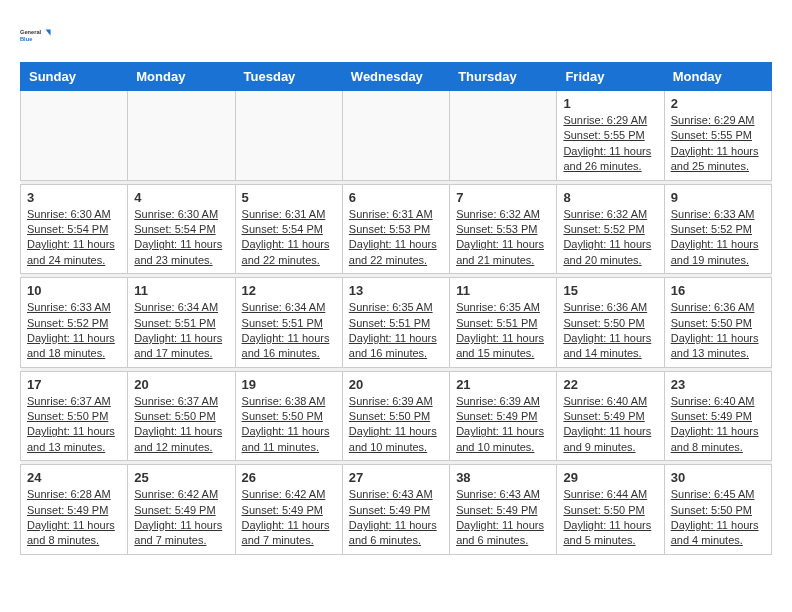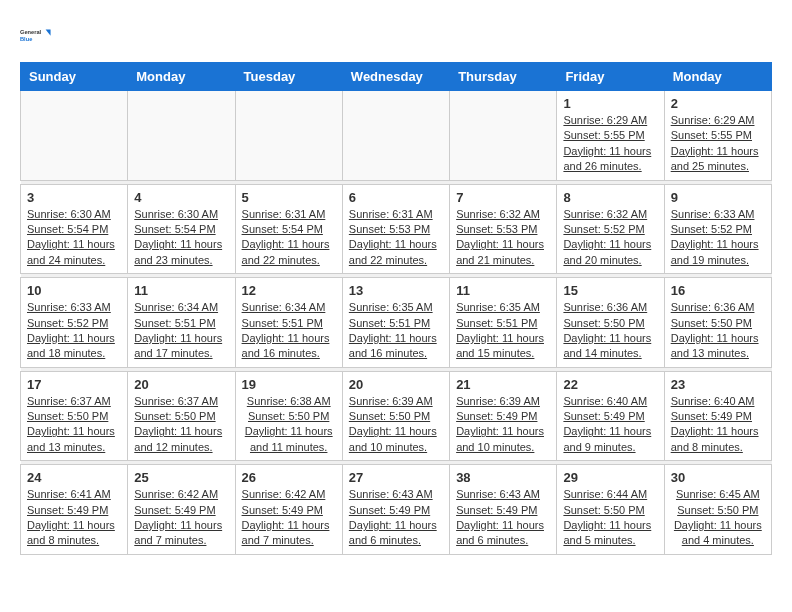--- a/index.html
+++ b/index.html
@@ -233,21 +233,21 @@
 Daylight: 11 hours and 13 minutes.</div>
         </td>
         <td>
           <span class="day-num">20</span>
           <div class="day-info" style="white-space: pre-line;">Sunrise: 6:37 AM
 Sunset: 5:50 PM
 Daylight: 11 hours and 12 minutes.</div>
         </td>
         <td>
           <span class="day-num">19</span>
-          <div class="day-info" style="white-space: pre-line; text-align: center;">Sunrise: 6:38 AM
+          <div class="day-info" style="white-space: pre-line;">Sunrise: 6:38 AM
 Sunset: 5:50 PM
 Daylight: 11 hours and 11 minutes.</div>
         </td>
         <td>
           <span class="day-num">20</span>
           <div class="day-info" style="white-space: pre-line;">Sunrise: 6:39 AM
 Sunset: 5:50 PM
 Daylight: 11 hours and 10 minutes.</div>
         </td>
         <td>
@@ -268,21 +268,21 @@
 Sunset: 5:49 PM
 Daylight: 11 hours and 8 minutes.</div>
         </td>
       </tr>
       <tr>
         <td colspan="7" class="row-spacer" style="padding: 0px; height: 4px; background: rgb(240, 240, 240); border: none;"></td>
       </tr>
       <tr>
         <td>
           <span class="day-num">24</span>
-          <div class="day-info" style="white-space: pre-line;">Sunrise: 6:41 AM
+          <div class="day-info" style="white-space: pre-line;">Sunrise: 6:28 AM
 Sunset: 5:49 PM
 Daylight: 11 hours and 8 minutes.</div>
         </td>
         <td>
           <span class="day-num">25</span>
           <div class="day-info" style="white-space: pre-line;">Sunrise: 6:42 AM
 Sunset: 5:49 PM
 Daylight: 11 hours and 7 minutes.</div>
         </td>
         <td>
@@ -304,19 +304,19 @@
 Daylight: 11 hours and 6 minutes.</div>
         </td>
         <td>
           <span class="day-num">29</span>
           <div class="day-info" style="white-space: pre-line;">Sunrise: 6:44 AM
 Sunset: 5:50 PM
 Daylight: 11 hours and 5 minutes.</div>
         </td>
         <td>
           <span class="day-num">30</span>
-          <div class="day-info" style="white-space: pre-line; text-align: center;">Sunrise: 6:45 AM
+          <div class="day-info" style="white-space: pre-line;">Sunrise: 6:45 AM
 Sunset: 5:50 PM
 Daylight: 11 hours and 4 minutes.</div>
         </td>
       </tr>
     </tbody>
 </table>
 
 </body></html>

